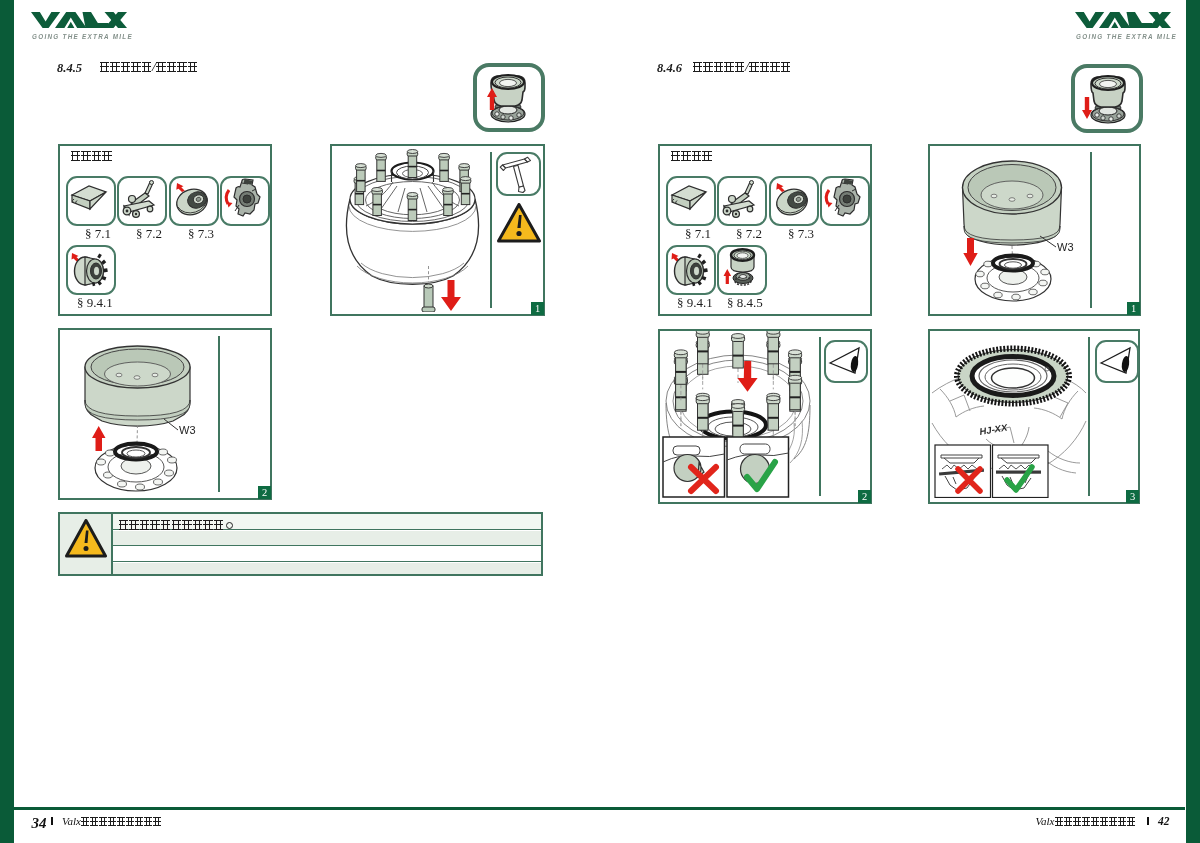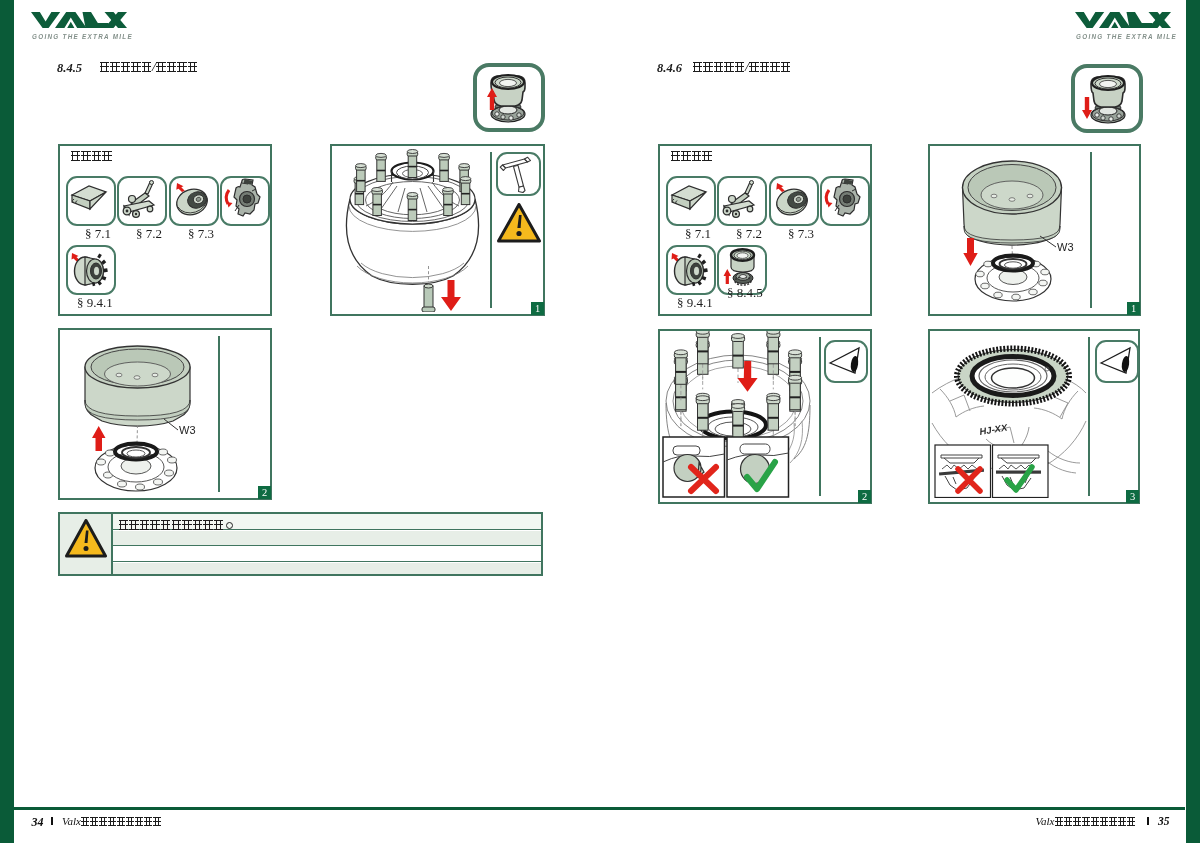--- a/index.html
+++ b/index.html
@@ -400,21 +400,21 @@
       <svg width="41" height="41" style="position:absolute;left:0;top:0;">
         <use href="#ic-hubside"></use>
       </svg>
     </div>
     <div class="icoblock" style="left:57px;top:99px;" id="icoDrumR">
       <svg width="41" height="41" style="position:absolute;left:0;top:0;">
         <use href="#ic-drumstack"></use>
       </svg>
     </div>
     <div class="iclabel" style="left:17px;top:149px;">§ 9.4.1</div>
-    <div class="iclabel" style="left:67px;top:139px;">§ 8.4.5</div>
+    <div class="iclabel" style="left:67px;top:149px;">§ 8.4.5</div>
   </div>
 
   <div class="gbox" style="left:928px;top:144px;width:209px;height:168px;" id="big1R">
     <svg width="158" height="166" viewBox="0 0 158 166" style="position:absolute;left:0;top:0;">
       <path d="M32.5,41.5 L34,78 Q34,90 44,93 L50,95 A44,13 0 0 0 114,95 L120,93 Q130,90 130,78 L131.5,41.5 Z" fill="#ccd7c9" stroke="#333" stroke-width="1.2"></path>
       <path d="M34,80 Q34,94 82,94 Q130,94 130,80 L130,83 Q130,97 82,97 Q34,97 34,83 Z" fill="#c2cfc0" stroke="#333" stroke-width="0.8"></path>
       <ellipse cx="82" cy="41.5" rx="49.5" ry="26.5" fill="#c5d1c2" stroke="#333" stroke-width="1.3"></ellipse>
       <ellipse cx="82" cy="41.5" rx="44" ry="23" fill="#bac8b7" stroke="#444" stroke-width="1"></ellipse>
       <ellipse cx="82" cy="49" rx="31" ry="14" fill="#cdd8ca" stroke="#555" stroke-width="0.9"></ellipse>
       <ellipse cx="64" cy="50" rx="3" ry="1.8" fill="#e6ebe4" stroke="#555" stroke-width="0.7"></ellipse>
@@ -664,18 +664,18 @@
     <div class="abs" style="left:165px;top:9px;width:44px;height:43px;border:2.5px solid #497b66;border-radius:11px;box-sizing:border-box;">
       <svg width="39" height="38" viewBox="0 0 39 38" style="position:absolute;left:0;top:0;">
         <path d="M4,21 L33,6 L29,31 Z" fill="none" stroke="#1d1d1d" stroke-width="1.3"></path>
         <ellipse cx="28.5" cy="22" rx="3.6" ry="8" fill="#111" transform="rotate(8 28.5 22)"></ellipse>
       </svg>
     </div>
     <div class="badge">3</div>
   </div>
 
   <div class="abs" style="left:14px;top:807px;width:1171px;height:2.5px;background:#0a5b38;"></div>
-  <div class="abs" style="left:31.5px;top:814.5px;font-size:12px;font-weight:bold;color:#111;">34</div>
+  <div class="abs" style="left:31.5px;top:814.5px;font-size:15px;font-weight:bold;color:#111;">34</div>
   <div class="abs" style="left:51.2px;top:816.5px;width:2.2px;height:8px;background:#111;"></div>
   <div class="abs" style="left:62px;top:814.5px;font-size:11px;color:#111;">Valx<span class="zh zh10"></span><span class="zh zh10"></span><span class="zh zh10"></span><span class="zh zh10"></span><span class="zh zh10"></span><span class="zh zh10"></span><span class="zh zh10"></span><span class="zh zh10"></span><span class="zh zh10"></span></div>
   <div class="abs" style="right:64.5px;top:814.5px;font-size:11px;color:#111;">Valx<span class="zh zh10"></span><span class="zh zh10"></span><span class="zh zh10"></span><span class="zh zh10"></span><span class="zh zh10"></span><span class="zh zh10"></span><span class="zh zh10"></span><span class="zh zh10"></span><span class="zh zh10"></span></div>
   <div class="abs" style="left:1146.7px;top:816.5px;width:2.2px;height:8px;background:#111;"></div>
-  <div class="abs" style="left:1158px;top:814.5px;font-size:11.5px;font-weight:bold;color:#111;">35</div>
+  <div class="abs" style="left:1158px;top:814.5px;font-size:11.5px;font-weight:bold;color:#111;">42</div>
 
 </body></html>

